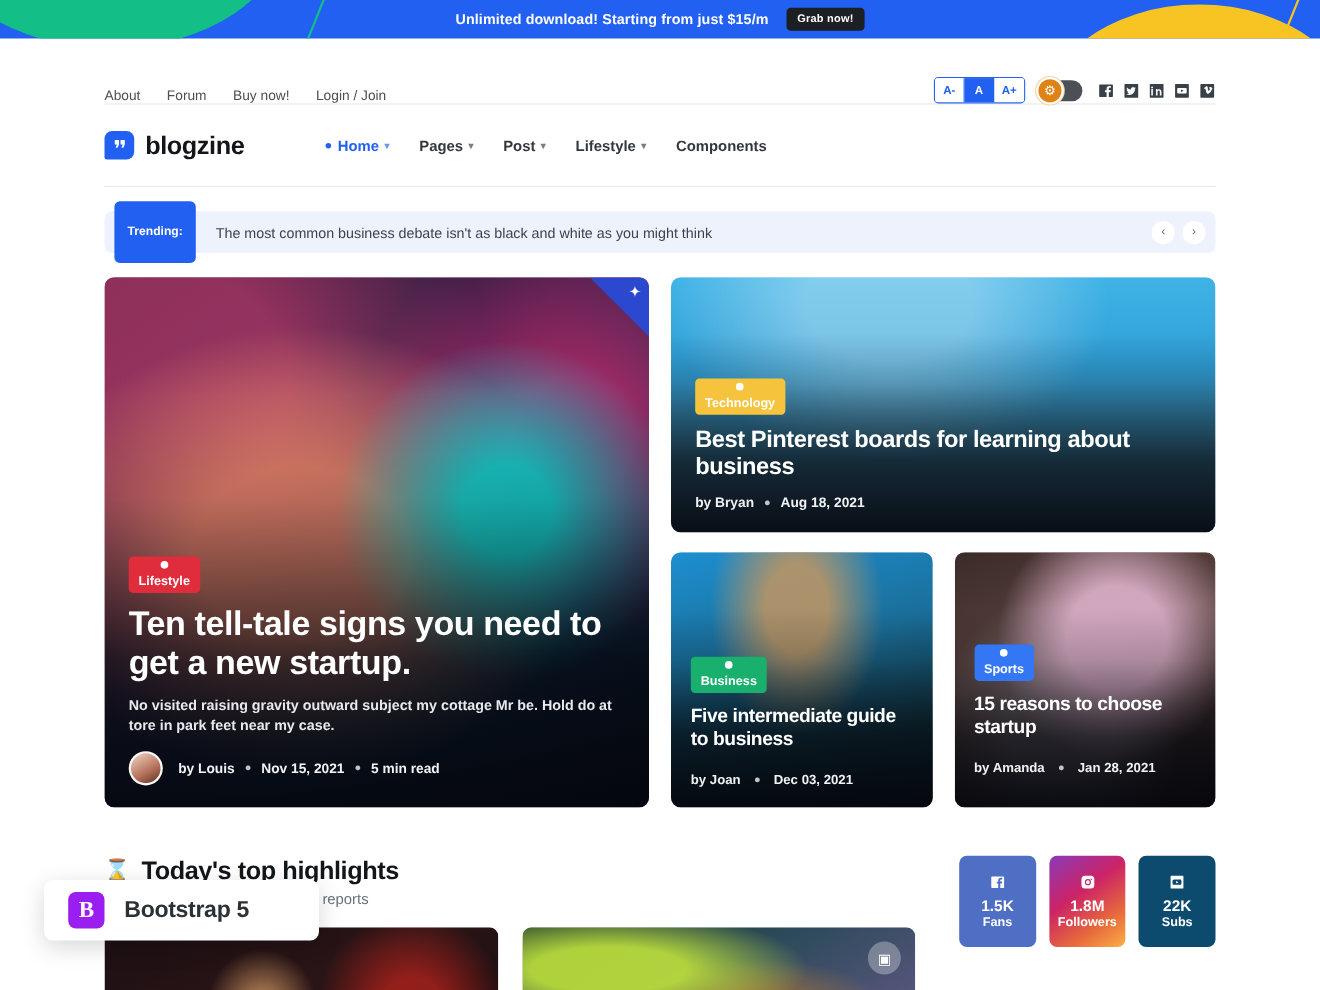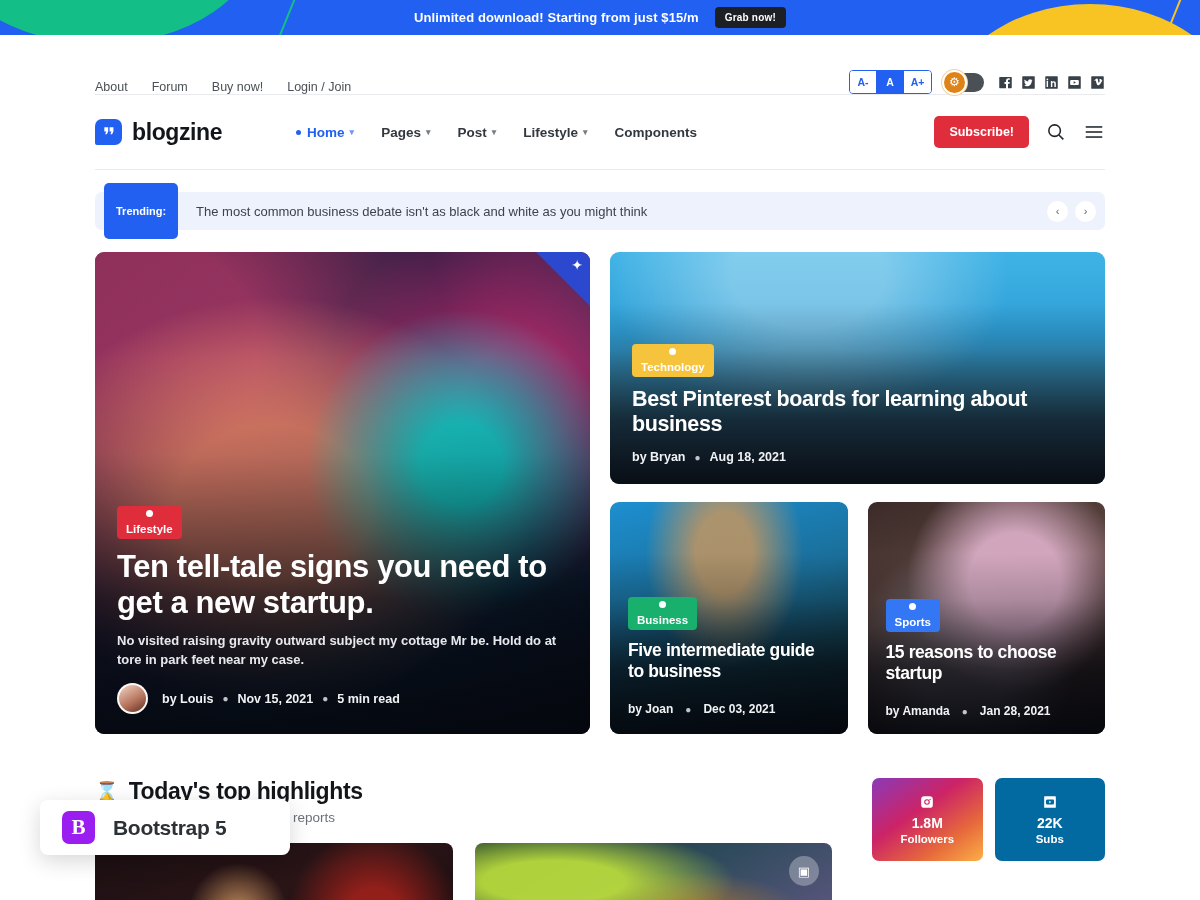--- a/index.html
+++ b/index.html
@@ -593,36 +593,20 @@
       <span class="chev">▾</span>
     </div>
     <div class="nav-item">
       <span>Lifestyle</span>
       <span class="chev">▾</span>
     </div>
     <div class="nav-item">
       <span>Components</span>
     </div>
   </div>
-  <div class="nav-right">
-    <button class="subscribe-btn">Subscribe!</button>
-    <span class="icon-btn">
-      <svg viewBox="0 0 24 24" fill="none" stroke="currentColor" stroke-width="1.7">
-          <circle cx="10.5" cy="10.5" r="6.3"></circle>
-          <line x1="15.2" y1="15.2" x2="20" y2="20"></line>
-        </svg>
-    </span>
-    <span class="icon-btn">
-      <svg viewBox="0 0 24 24" fill="none" stroke="currentColor" stroke-width="1.7">
-          <line x1="3" y1="6.5" x2="21" y2="6.5"></line>
-          <line x1="3" y1="12" x2="21" y2="12"></line>
-          <line x1="3" y1="17.5" x2="21" y2="17.5"></line>
-        </svg>
-    </span>
-  </div>
 </div>
 
 <div class="trending-wrap">
   <span class="trending-tag">Trending:</span>
   <span class="trending-text">The most common business debate isn't as black and white as you might think</span>
   <div class="trending-nav">
     <span class="tnav-btn">‹</span>
     <span class="tnav-btn">›</span>
   </div>
 </div>
@@ -684,21 +668,21 @@
         <div class="card-meta">
           <span>by Joan</span>
           <span class="meta-sep">●</span>
           <span>Dec 03, 2021</span>
         </div>
       </div>
     </div>
     <div class="card card-sm">
       <div class="card-img ph-portrait"></div>
       <div class="card-shade"></div>
-      <div class="card-body" style="padding:16px 18px 16px">
+      <div class="card-body" style="padding:16px 18px 29px">
         <span class="badge" style="background:#3377f5">
           <span class="bdot"></span>
           <span>Sports</span>
         </span>
         <div class="card-title">15 reasons to choose startup</div>
         <div class="card-meta">
           <span>by Amanda</span>
           <span class="meta-sep">●</span>
           <span>Jan 28, 2021</span>
         </div>
@@ -717,30 +701,39 @@
     <div class="highlight-row">
       <div class="highlight-img ph-street"></div>
       <div class="highlight-img ph-leaf">
         <span class="video-pill">▣</span>
       </div>
     </div>
   </div>
 
   <div>
     <div class="stats-row">
+      <div class="stat-box" style="background:#4f6fc4">
+        <span class="stat-ic">
+            <svg viewBox="0 0 24 24">
+              <path d="M3 3h18a1 1 0 011 1v16a1 1 0 01-1 1h-5v-7h2.4l.4-3H16V9.2c0-.9.3-1.5 1.5-1.5H19V5.1c-.3 0-1.2-.1-2.3-.1-2.3 0-3.9 1.4-3.9 4v2.2H10.4v3H12.8V21H3a1 1 0 01-1-1V4a1 1 0 011-1z"></path>
+            </svg>
+          </span>
+        <span class="stat-num">1.5K</span>
+        <span class="stat-label">Fans</span>
+      </div>
       <div class="stat-box" style="background:linear-gradient(145deg,#8a3ab9 0%,#cc2366 40%,#e6683c 72%,#fcaf45 100%)">
         <span class="stat-ic">
             <svg viewBox="0 0 24 24">
               <path d="M7.5 2h9A5.5 5.5 0 0122 7.5v9A5.5 5.5 0 0116.5 22h-9A5.5 5.5 0 012 16.5v-9A5.5 5.5 0 017.5 2zm4.5 5.2a4.8 4.8 0 100 9.6 4.8 4.8 0 000-9.6zm0 1.9a2.9 2.9 0 110 5.8 2.9 2.9 0 010-5.8zm5.3-2.6a1.1 1.1 0 100 2.2 1.1 1.1 0 000-2.2z"></path>
             </svg>
           </span>
         <span class="stat-num">1.8M</span>
         <span class="stat-label">Followers</span>
       </div>
-      <div class="stat-box" style="background:#0369a1">
+      <div class="stat-box" style="background:#0c4a6e">
         <span class="stat-ic">
             <svg viewBox="0 0 24 24">
               <path d="M3 2h18a1 1 0 011 1v18a1 1 0 01-1 1H3a1 1 0 01-1-1V3a1 1 0 011-1zm2.5 6.4C5 9 5 12 5 12s0 3 .5 3.6c.3.4.7.4 1 .5 1.2.1 5.5.1 5.5.1s4.3 0 5.5-.1c.3-.1.7-.1 1-.5.5-.6.5-3.6.5-3.6s0-3-.5-3.6c-.3-.4-.7-.4-1-.5C16.3 7.9 12 7.9 12 7.9s-4.3 0-5.5.1c-.3.1-.7.1-1 .4zm5.2 1.6l3.6 2-3.6 2v-4z"></path>
             </svg>
           </span>
         <span class="stat-num">22K</span>
         <span class="stat-label">Subs</span>
       </div>
     </div>
     <div class="side-title">Trending topics</div>

